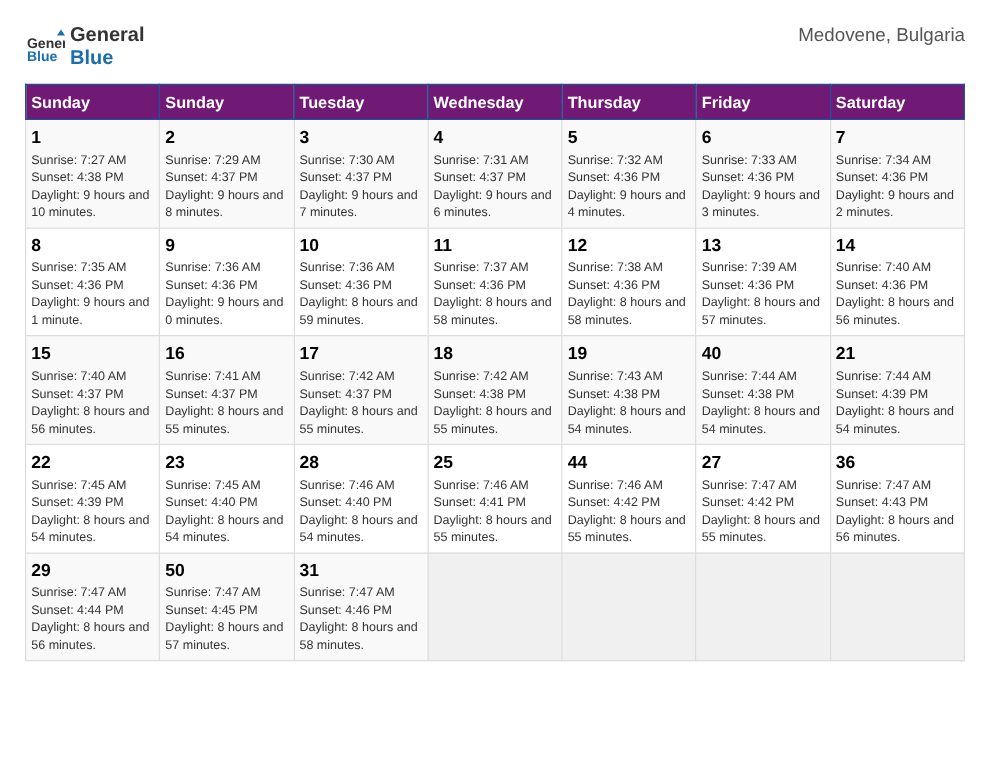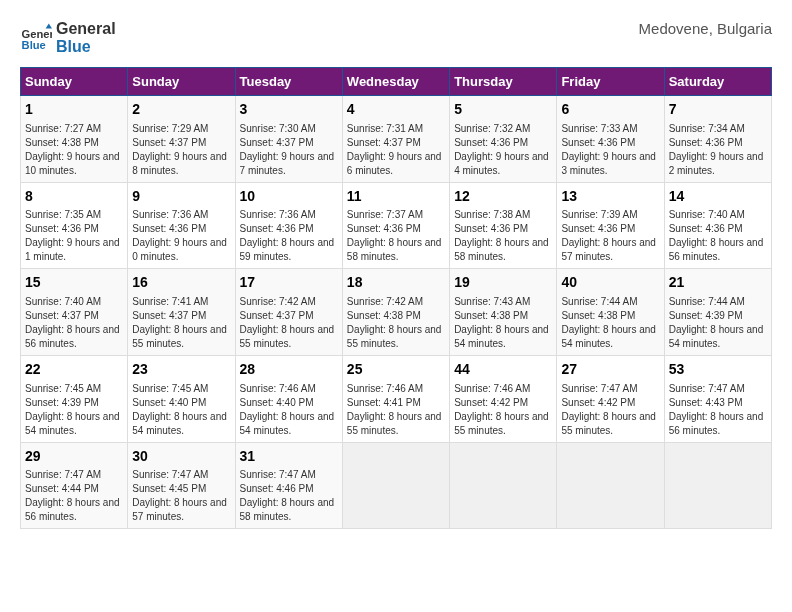--- a/index.html
+++ b/index.html
@@ -229,31 +229,31 @@
         </td>
         <td>
           <span class="day-number">44</span>
           <div class="cell-text">Sunrise: 7:46 AM<br>Sunset: 4:42 PM<br>Daylight: 8 hours and 55 minutes.</div>
         </td>
         <td>
           <span class="day-number">27</span>
           <div class="cell-text">Sunrise: 7:47 AM<br>Sunset: 4:42 PM<br>Daylight: 8 hours and 55 minutes.</div>
         </td>
         <td>
-          <span class="day-number">53</span>
+          <span class="day-number">36</span>
           <div class="cell-text">Sunrise: 7:47 AM<br>Sunset: 4:43 PM<br>Daylight: 8 hours and 56 minutes.</div>
         </td>
       </tr>
       <tr class="week-row">
         <td>
           <span class="day-number">29</span>
           <div class="cell-text">Sunrise: 7:47 AM<br>Sunset: 4:44 PM<br>Daylight: 8 hours and 56 minutes.</div>
         </td>
         <td>
-          <span class="day-number">30</span>
+          <span class="day-number">50</span>
           <div class="cell-text">Sunrise: 7:47 AM<br>Sunset: 4:45 PM<br>Daylight: 8 hours and 57 minutes.</div>
         </td>
         <td>
           <span class="day-number">31</span>
           <div class="cell-text">Sunrise: 7:47 AM<br>Sunset: 4:46 PM<br>Daylight: 8 hours and 58 minutes.</div>
         </td>
         <td class="empty-cell"></td>
         <td class="empty-cell"></td>
         <td class="empty-cell"></td>
         <td class="empty-cell"></td>

